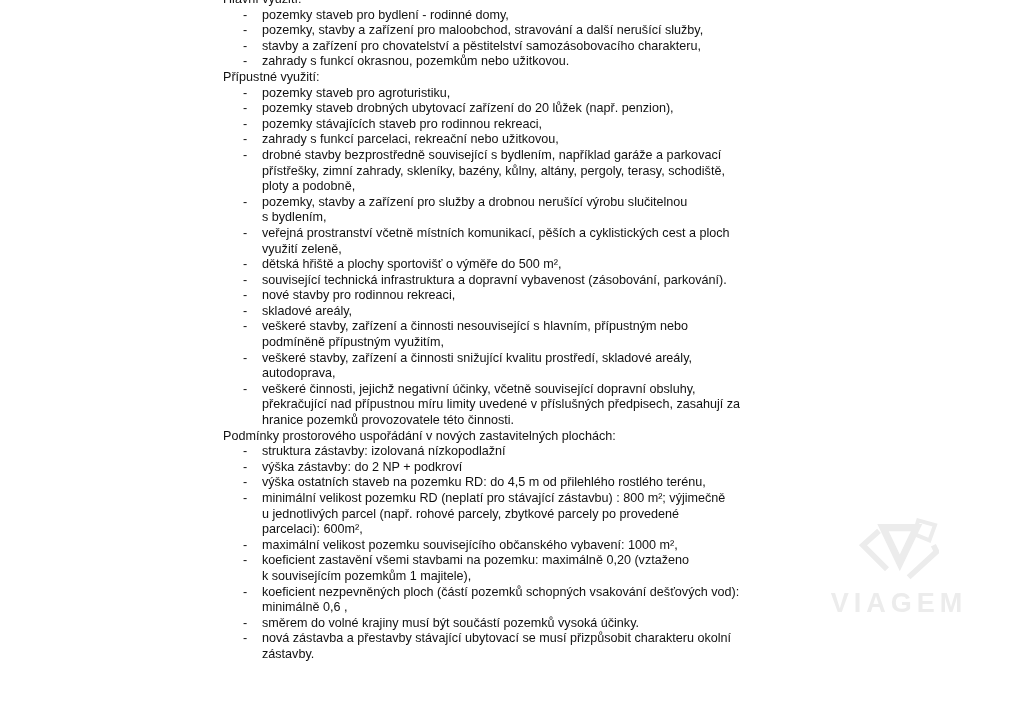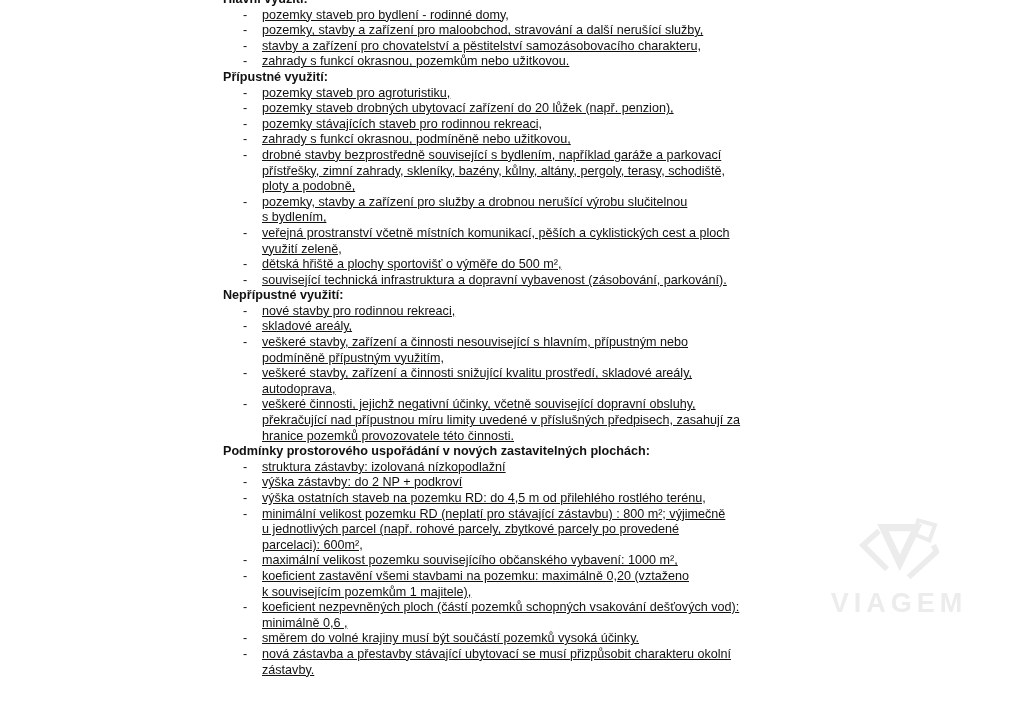--- a/index.html
+++ b/index.html
@@ -23,38 +23,37 @@
   .content {
     position: absolute;
     left: 223px;
     top: -8px;
     width: 610px;
     font-size: 12.6px;
     line-height: 15.6px;
   }
   .section { margin: 0; }
   .heading {
-    font-weight: bold;
+    font-weight: normal;
     white-space: pre-wrap;
     margin: 0;
   }
   .item {
     display: flex;
     margin: 0;
   }
   .dash {
     flex: none;
     width: 19px;
     margin-left: 20px;
     text-align: left;
   }
   .item-text {
     flex: 1;
     white-space: pre-wrap;
-    text-decoration: underline;
   }
   .watermark {
     position: absolute;
     left: 818px;
     top: 518px;
     width: 162px;
     text-align: center;
     user-select: none;
     pointer-events: none;
   }
@@ -115,21 +114,21 @@
     <span class="item-text">pozemky staveb drobných ubytovací zařízení do 20 lůžek (např. penzion),</span>
   </div>
 
   <div class="item">
     <span class="dash">-</span>
     <span class="item-text">pozemky stávajících staveb pro rodinnou rekreaci,</span>
   </div>
 
   <div class="item">
     <span class="dash">-</span>
-    <span class="item-text">zahrady s funkcí okrasnou, podmíněně nebo užitkovou,</span>
+    <span class="item-text">zahrady s funkcí parcelaci, rekreační nebo užitkovou,</span>
   </div>
 
   <div class="item">
     <span class="dash">-</span>
     <span class="item-text">drobné stavby bezprostředně související s bydlením, například garáže a parkovací
 přístřešky, zimní zahrady, skleníky, bazény, kůlny, altány, pergoly, terasy, schodiště,
 ploty a podobně,</span>
   </div>
 
   <div class="item">
@@ -150,21 +149,20 @@
   </div>
 
   <div class="item">
     <span class="dash">-</span>
     <span class="item-text">související technická infrastruktura a dopravní vybavenost (zásobování, parkování).</span>
   </div>
 </div>
   </div>
 
   <div class="section">
-    <div class="heading">Nepřípustné využití:</div>
     <div class="items">
   <div class="item">
     <span class="dash">-</span>
     <span class="item-text">nové stavby pro rodinnou rekreaci,</span>
   </div>
 
   <div class="item">
     <span class="dash">-</span>
     <span class="item-text">skladové areály,</span>
   </div>

